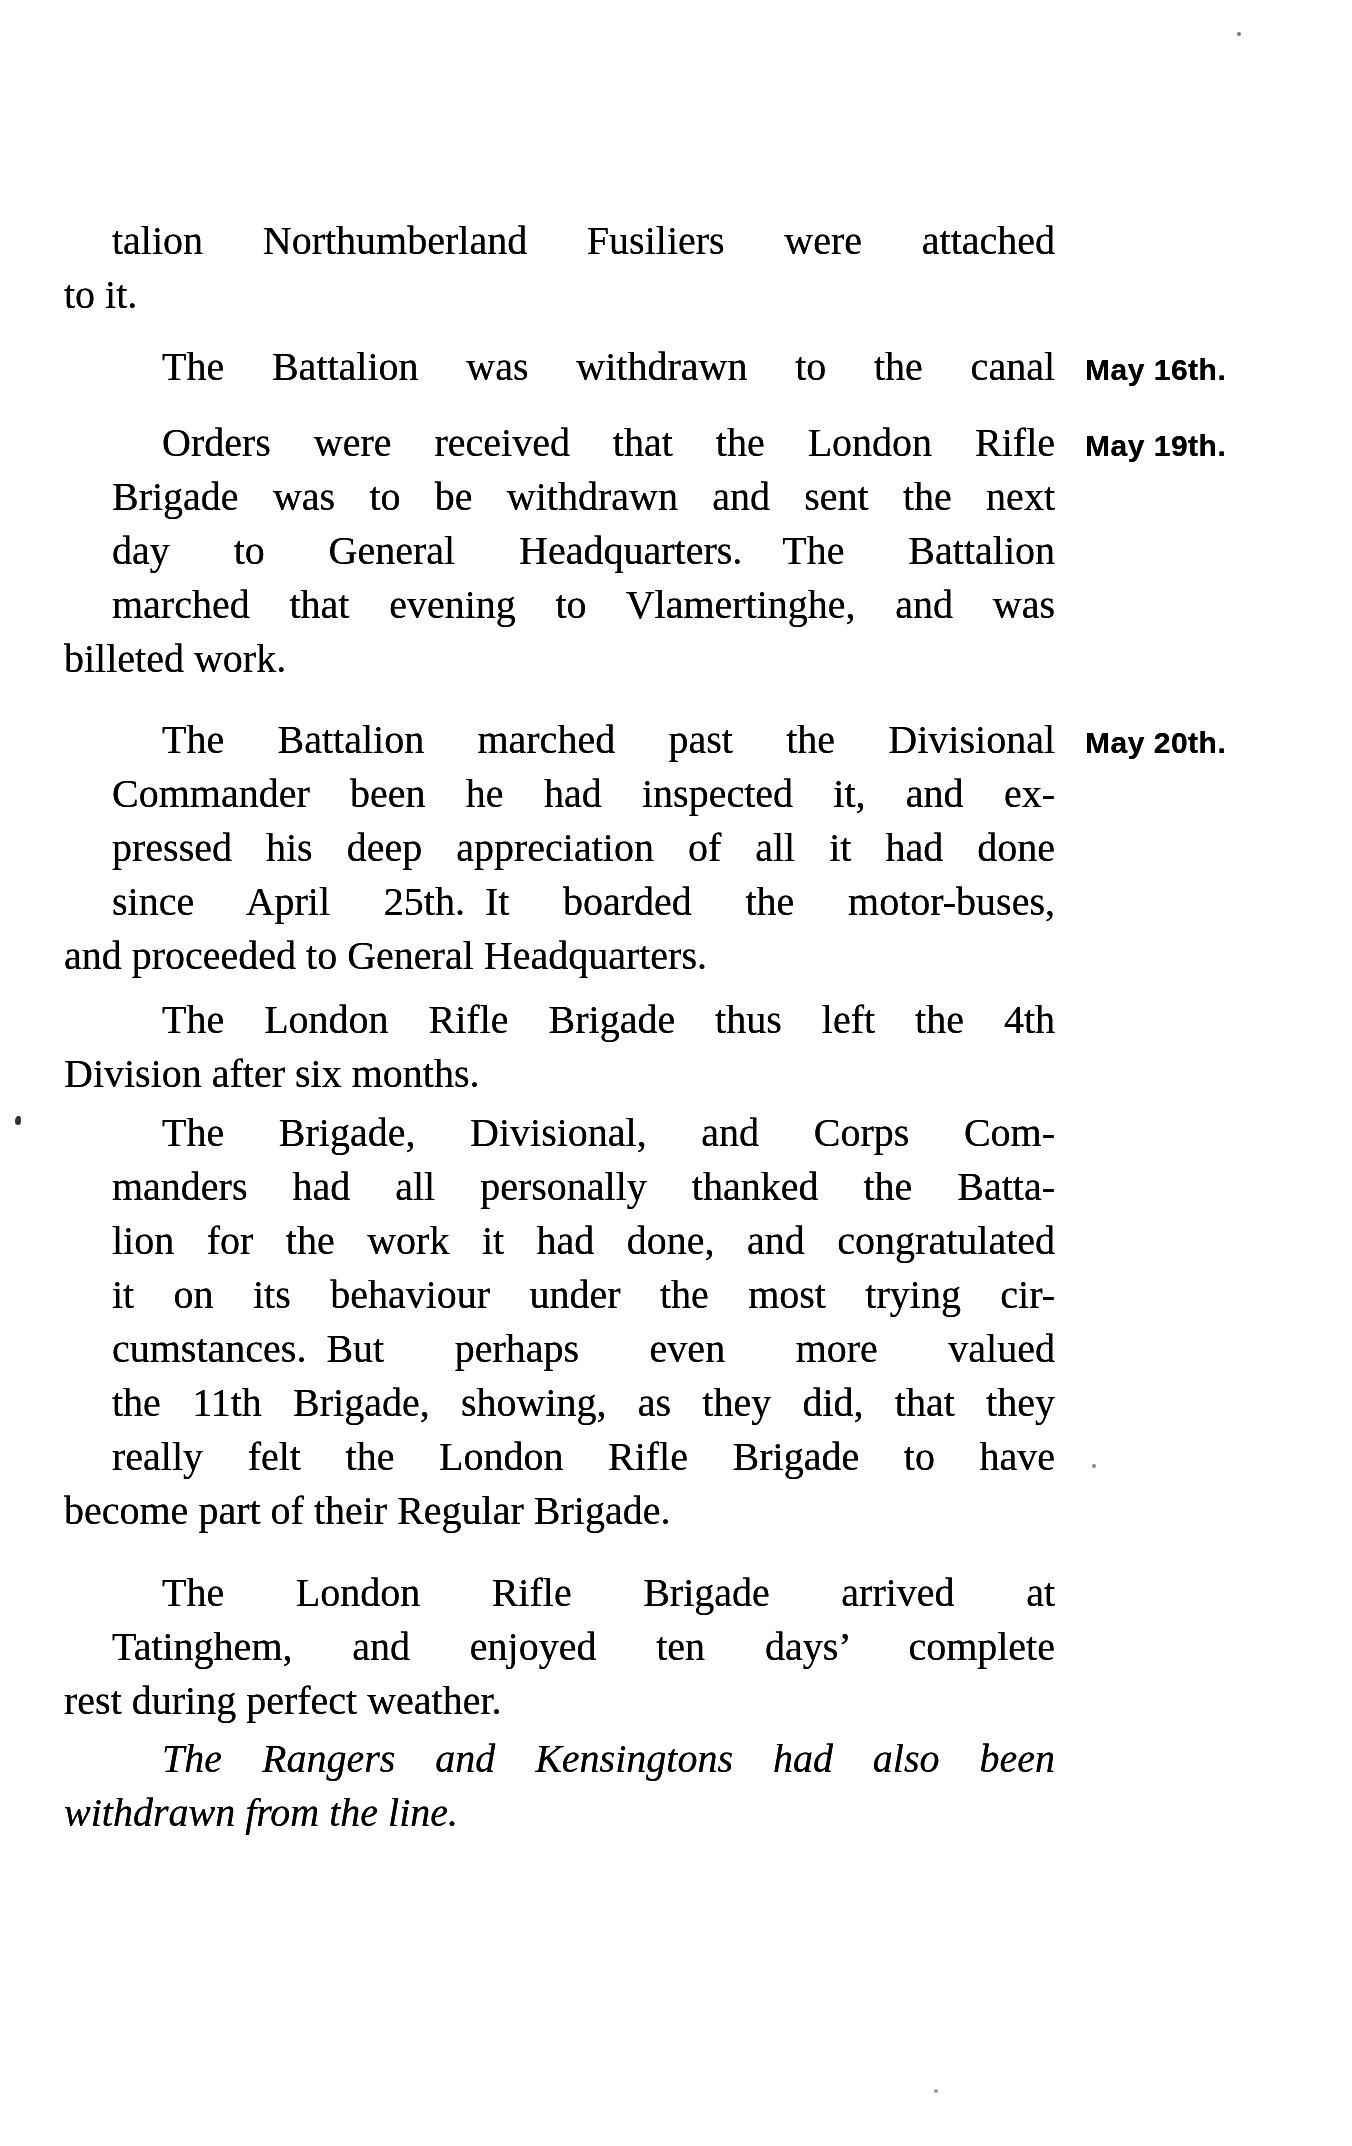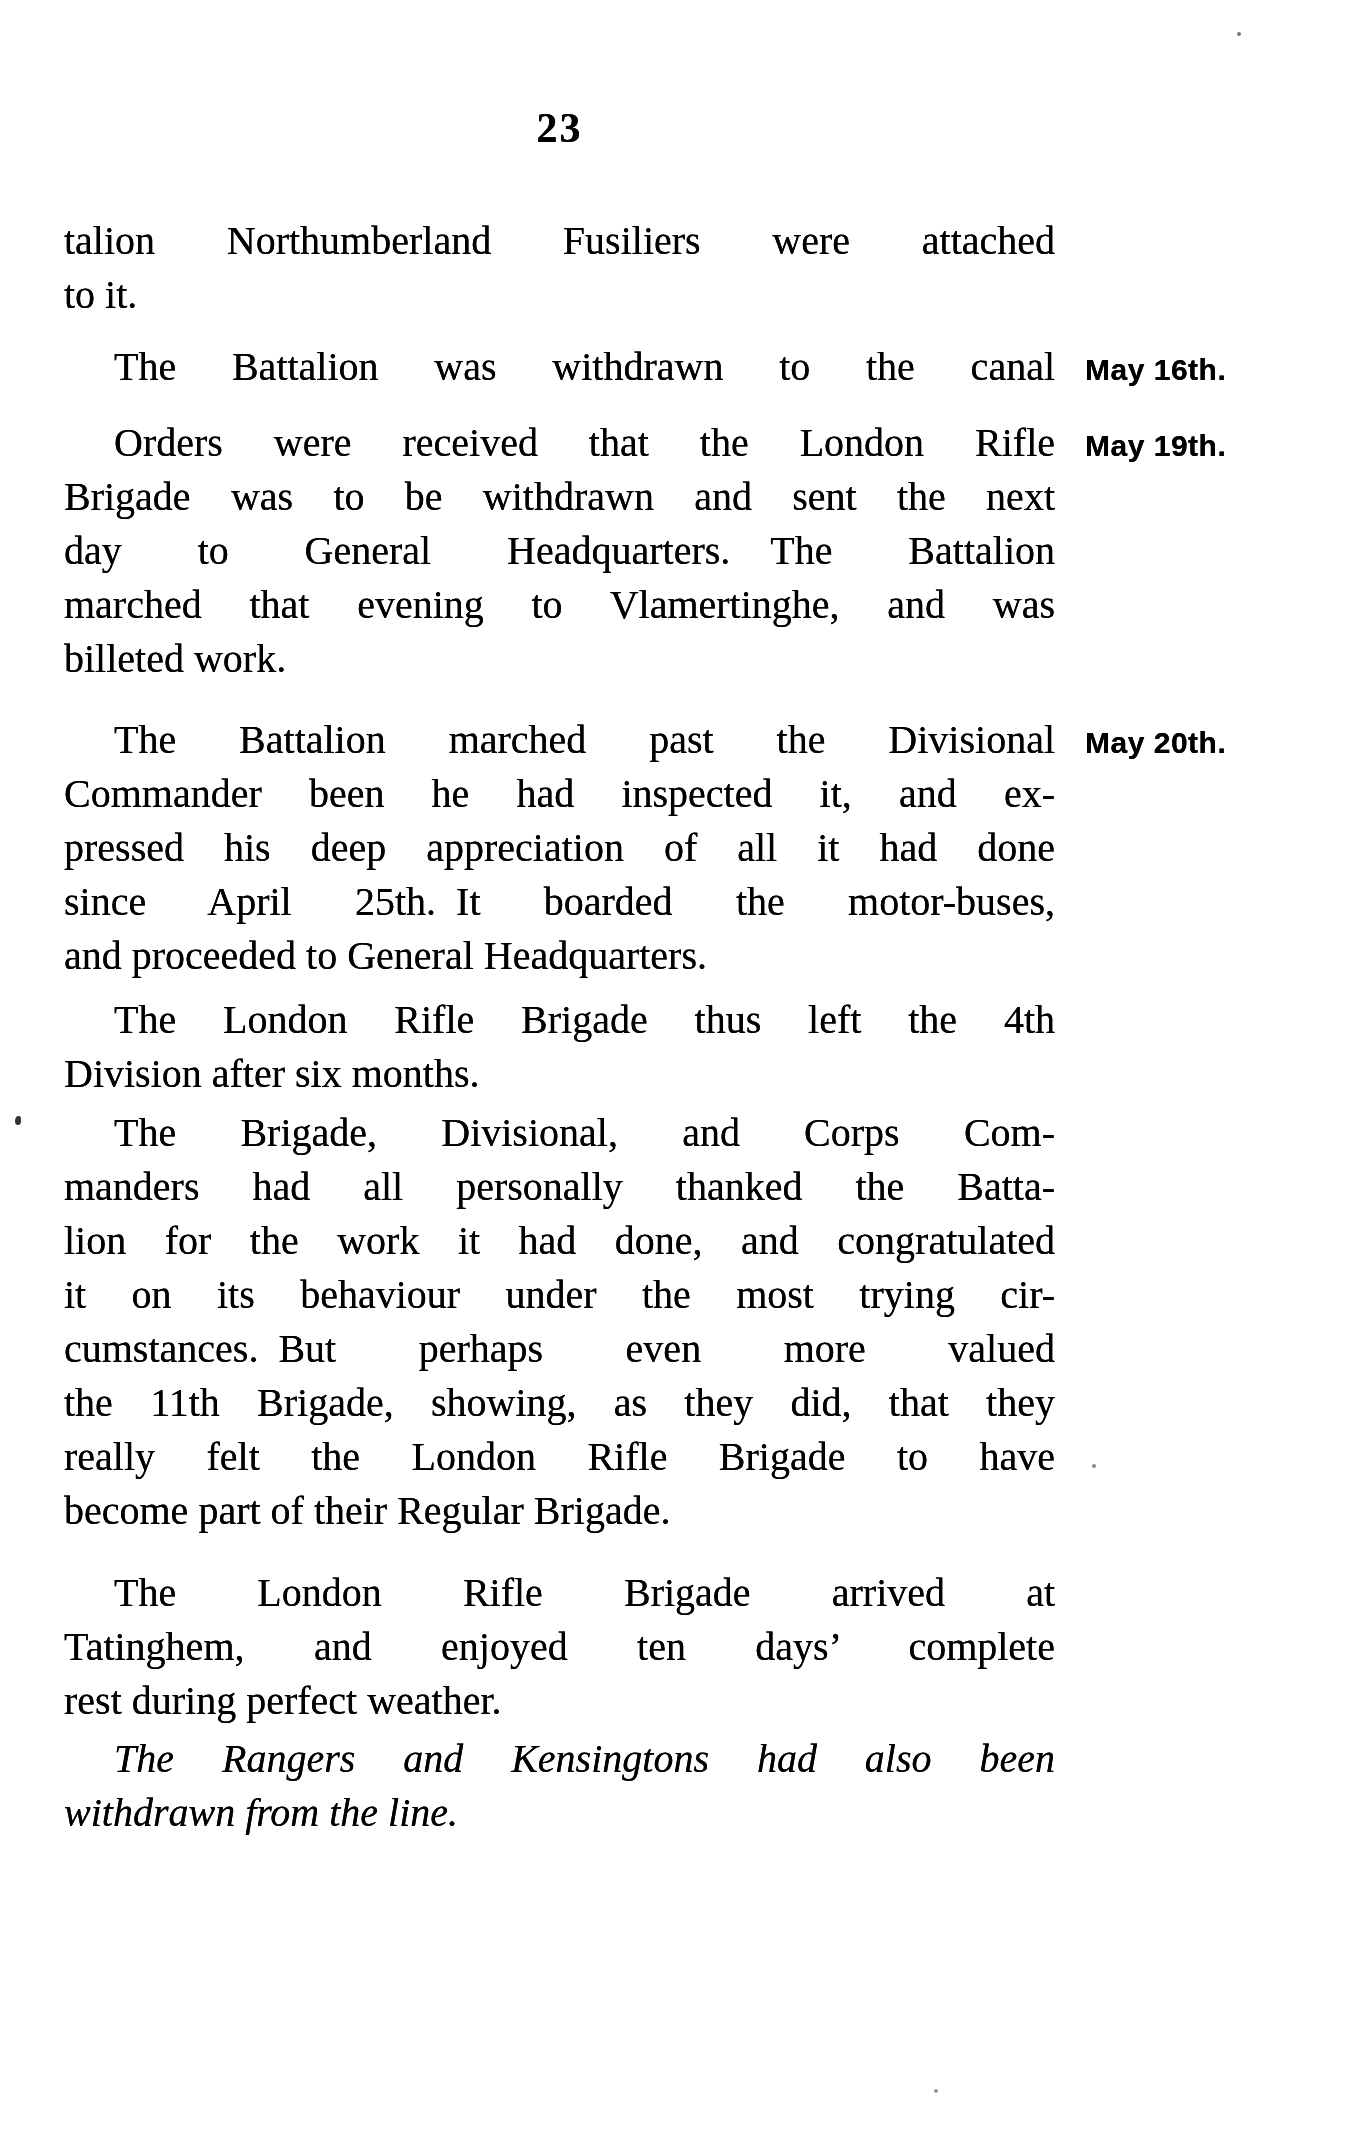--- a/index.html
+++ b/index.html
@@ -38,20 +38,21 @@
   .para {
     position: relative;
   }
   .line {
     height: 54px;
     line-height: 54px;
   }
   .j {
     text-align: justify;
     text-align-last: justify;
+    margin-left: 48px;
   }
   .last {
     text-align: center;
     text-align-last: left;
   }
   .indent {
     padding-left: 50px;
   }
   .p2 { margin-top: 18px; }
   .p3 { margin-top: 22px; }
@@ -82,21 +83,20 @@
   .speck-a { left: 15px;   top: 1116px; width: 6px; height: 9px;  background:#333; border-radius: 60% 40% 50% 50%; }
   .speck-b { left: 1237px; top: 32px;   width: 4px; height: 4px;  background:#777; }
   .speck-c { left: 1092px; top: 1464px; width: 4px; height: 4px;  background:#888; }
   .speck-d { left: 934px;  top: 2089px; width: 4px; height: 4px;  background:#999; }
 </style>
 </head>
 <body>
 
 <div class="page">
 
-  <div class="page-number">23</div>
 
   <div class="column">
 
     <div class="para">
       <div class="line j">talion Northumberland Fusiliers were attached</div>
       <div class="line last">to it.</div>
     </div>
 
     <div class="para p2">
       <span class="margin-note">May 16th.</span>

